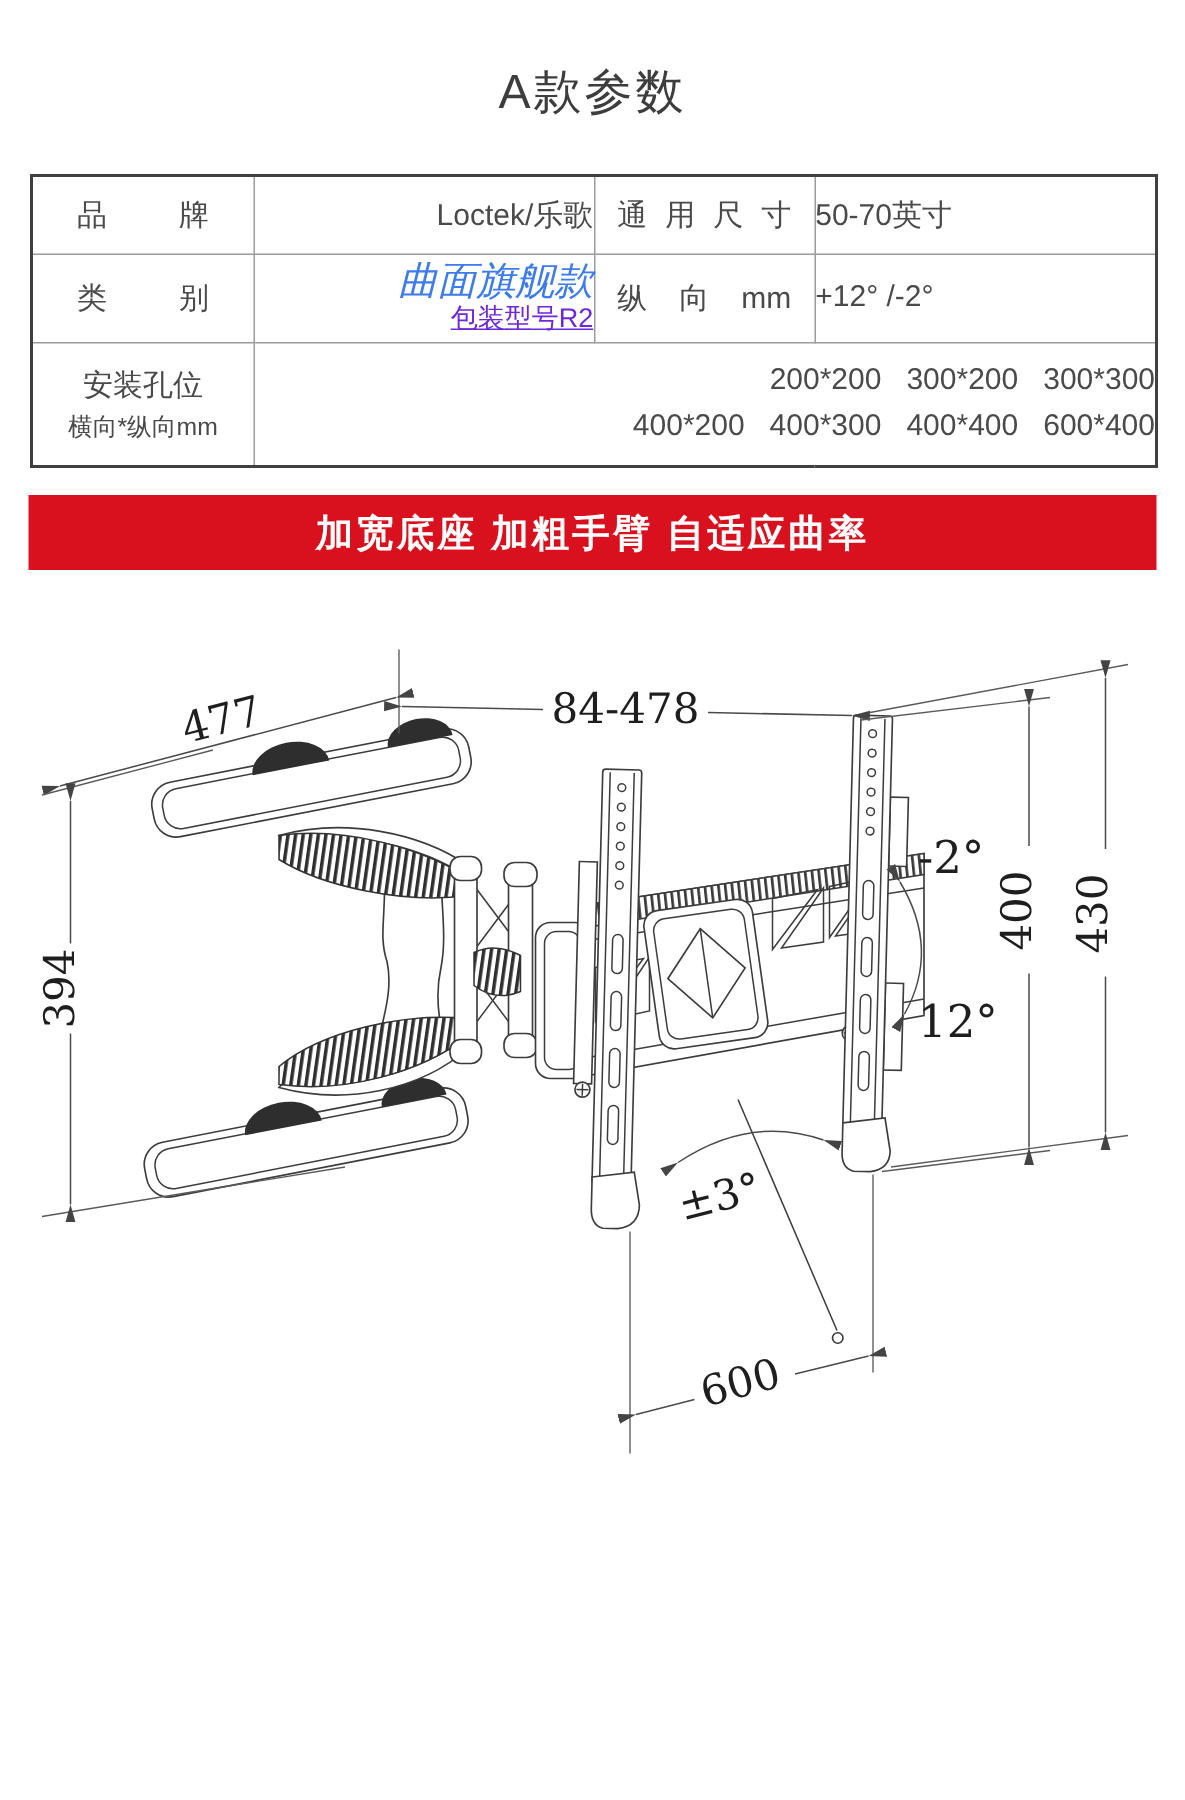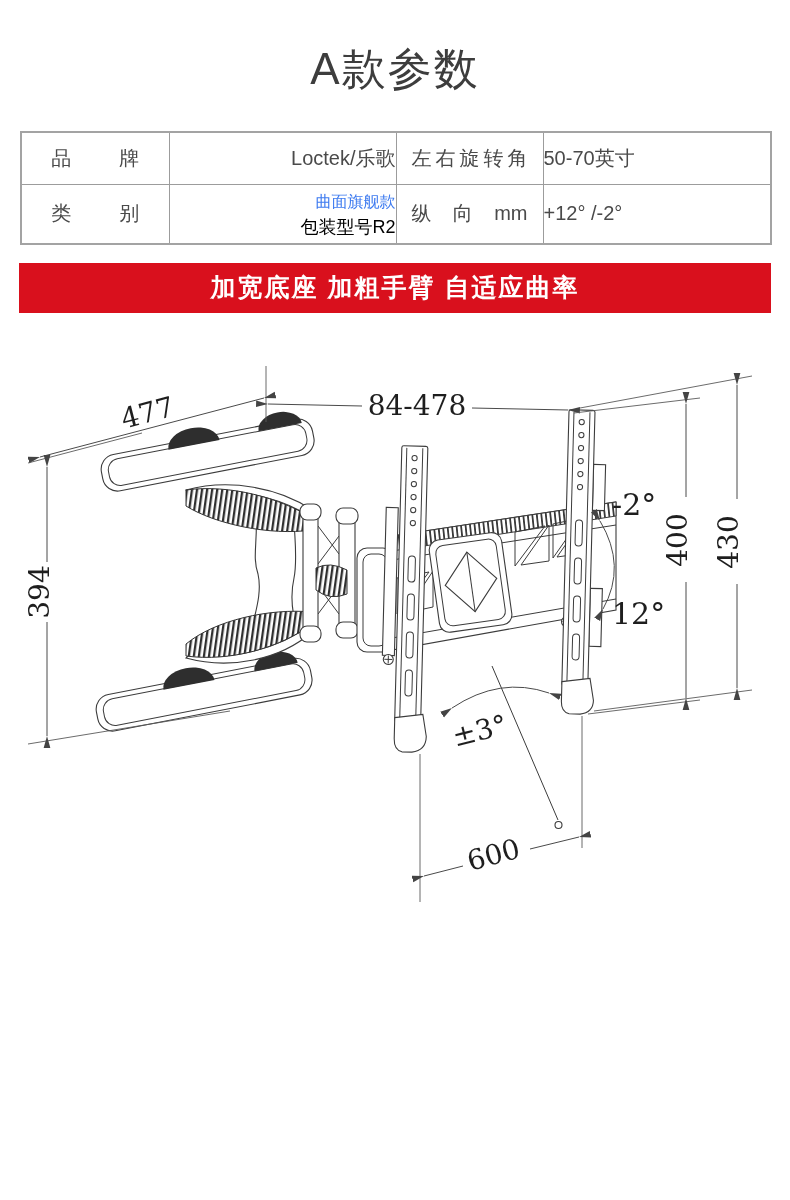--- a/index.html
+++ b/index.html
@@ -5,40 +5,40 @@
   :root{
     --accent:#d9101d; --link:#3e7bf0; --ink:#4a4a4a; --line:#9c9c9c; --draw:#3c3c3c;
   }
   *{box-sizing:border-box; margin:0; padding:0;}
   body{
     width:790px; height:1200px; background:#ffffff; overflow:hidden;
     font-family:"Liberation Sans","DejaVu Sans",sans-serif; color:var(--ink);
   }
   .page{width:790px; position:relative;}
   h1.title{
-    margin-top:40px; text-align:center; font-size:44px; font-weight:400;
+    margin-top:40px; text-align:center; font-size:32px; font-weight:400;
     color:#3d3d3d; letter-spacing:2px;
   }
   table.spec{
     width:750px; margin:32px 20px 0; border-collapse:collapse;
-    border:2px solid #a3a3a3; table-layout:fixed;
+    border:2px solid #404040; table-layout:fixed;
   }
   table.spec td{
     border:1px solid var(--line); font-size:20px; color:var(--ink);
     vertical-align:middle; padding:4px 0;
   }
   td.lab{text-align:center;}
   span.jl{display:inline-block; text-align:justify; text-align-last:justify;}
   span.j2{width:88px;}
   span.j4{width:116px;}
   td.val{padding-left:28px;text-align:right;}
   td.val4{padding-left:22px;}
   .r1{height:52px}.r2{height:56px}.r3{height:52px}.r4{height:53px}.r5{height:53px}.r6{height:83px}
-  .linkline{color:var(--link); font-size:16px; line-height:26px;}
-  .subline{color:#000000; font-size:18px; line-height:24px;}
+  .linkline{color:var(--link); font-size:26px; line-height:26px;font-style:italic;}
+  .subline{color:#6d28d9; font-size:18px; line-height:24px;text-decoration:underline;}
   .holes-lab div:first-child{font-size:20px;}
   .holes-lab div:last-child{font-size:16.5px; margin-top:4px;}
   .holes-val div{white-space:pre; line-height:31px;}
   .banner{
     width:752px; height:50px; margin:18px 19px 0; background:var(--accent);
     display:flex; align-items:center; justify-content:center;text-align:center;
   }
   .banner span{
     color:#ffffff; font-size:25px; font-weight:bold; letter-spacing:2px;
   }
@@ -61,31 +61,41 @@
     <colgroup>
         <col style="width:148px">
         <col style="width:227px">
         <col style="width:147px">
         <col style="width:228px">
       </colgroup>
     <tbody>
         <tr class="r1">
       <td class="lab"><span class="jl j2">品牌</span></td>
       <td class="val">Loctek/乐歌</td>
-      <td class="lab"><span class="jl j4">左右旋转角</span></td>
+      <td class="lab"><span class="jl j4">通用尺寸</span></td>
       <td class="val4">50-70英寸</td>
     </tr>
     <tr class="r2">
       <td class="lab"><span class="jl j2">类别</span></td>
       <td class="val">
         <div class="linkline">曲面旗舰款</div>
         <div class="subline">包装型号R2</div>
       </td>
       <td class="lab"><span class="jl j4">纵向mm</span></td>
       <td class="val4">+12° /-2°</td>
+    </tr>
+    <tr class="r6">
+      <td class="lab holes-lab">
+        <div>安装孔位</div>
+        <div>横向*纵向mm</div>
+      </td>
+      <td colspan="3" class="val holes-val">
+        <div>200*200   300*200   300*300</div>
+        <div>400*200   400*300   400*400   600*400</div>
+      </td>
     </tr>
   </tbody>
     </table>
 
   <div class="banner">
     <span>加宽底座 加粗手臂 自适应曲率</span>
   </div>
 
   <svg class="diagram" width="790" height="645" viewBox="0 555 790 645" xmlns="http://www.w3.org/2000/svg">
     <defs>

